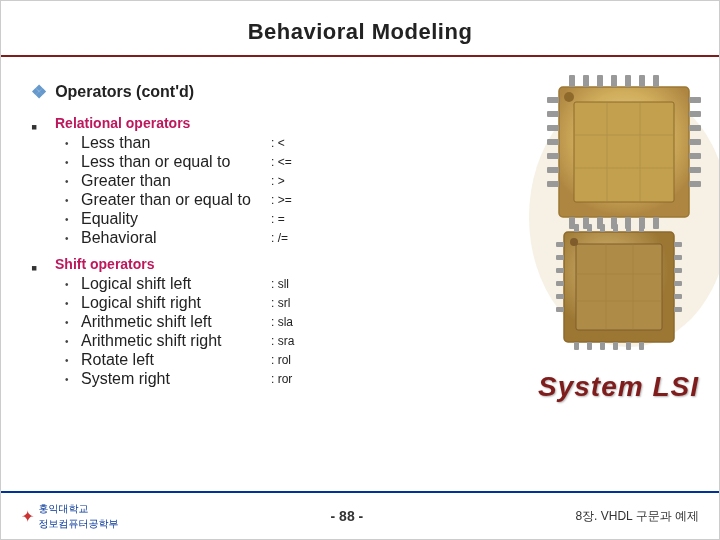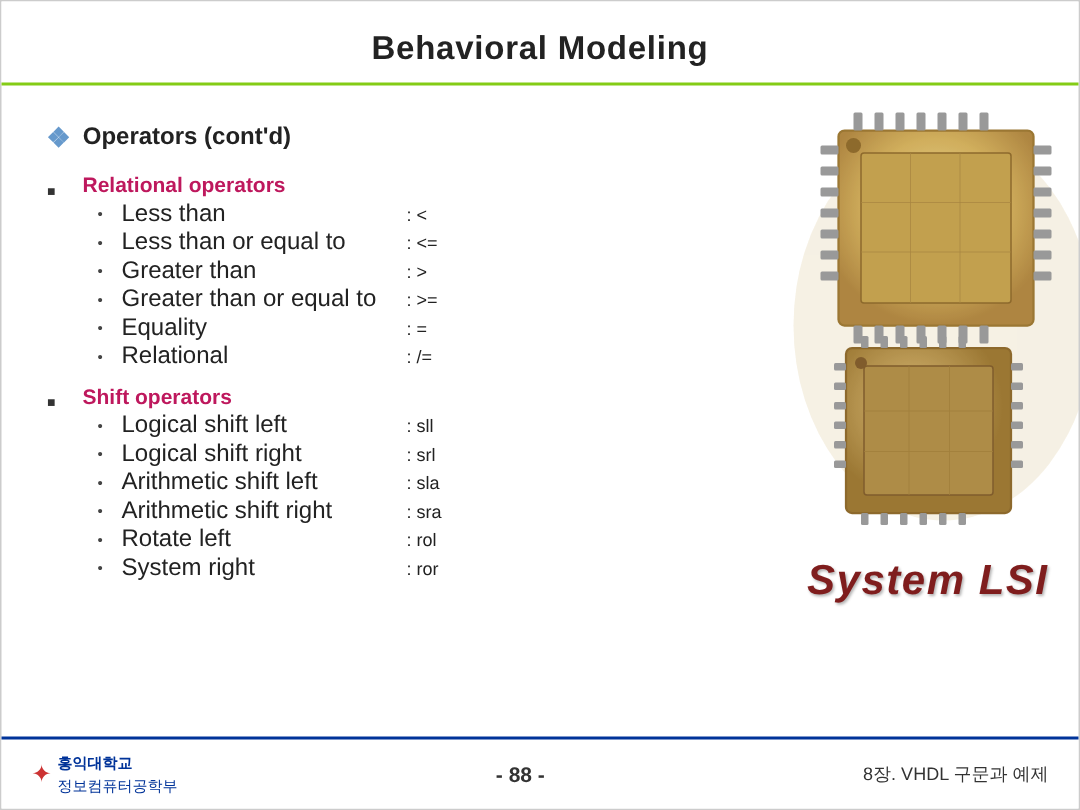--- a/index.html
+++ b/index.html
@@ -19,21 +19,21 @@
       position: relative;
       background: #fff;
       border: 1px solid #ccc;
     }
 
     
     .title-bar {
       background: #fff;
       text-align: center;
       padding: 18px 0 10px 0;
-      border-bottom: 2px solid #84cc16;
+      border-bottom: 2px solid #7f1d1d;
     }
 
     .title-text {
       font-size: 22px;
       font-weight: bold;
       color: #222;
       letter-spacing: 0.5px;
     }
 
     
@@ -239,21 +239,21 @@
             <span class="item-name">Greater than or equal to</span>
             <span class="item-operator">: &gt;=</span>
           </div>
           <div class="list-item">
             <span class="bullet">•</span>
             <span class="item-name">Equality</span>
             <span class="item-operator">: =</span>
           </div>
           <div class="list-item">
             <span class="bullet">•</span>
-            <span class="item-name">Relational</span>
+            <span class="item-name">Behavioral</span>
             <span class="item-operator">: /=</span>
           </div>
         </div>
       </div>
 
       <div class="block-section">
         <div class="block-marker">▪</div>
         <div class="block-content">
           <div class="block-label">Shift operators</div>
 
@@ -399,21 +399,21 @@
       <div class="system-lsi">System LSI</div>
     </div>
 
   </div>
 
   <div class="footer">
 
     <div class="logo-icon">
       <span class="logo-star">✦</span>
       <div class="logo-lines">
-        <span style="font-size:10px; color:#003399; font-weight:bold;">홍익대학교</span>
+        <span style="font-size:10px; color:#003399; font-weight:normal;">홍익대학교</span>
         <span style="font-size:10px; color:#003399;text-align:center;">정보컴퓨터공학부</span>
       </div>
     </div>
 
     <div class="footer-page">- 88 -</div>
 
     <div class="footer-chapter">8장. VHDL 구문과 예제</div>
 
   </div>
 

